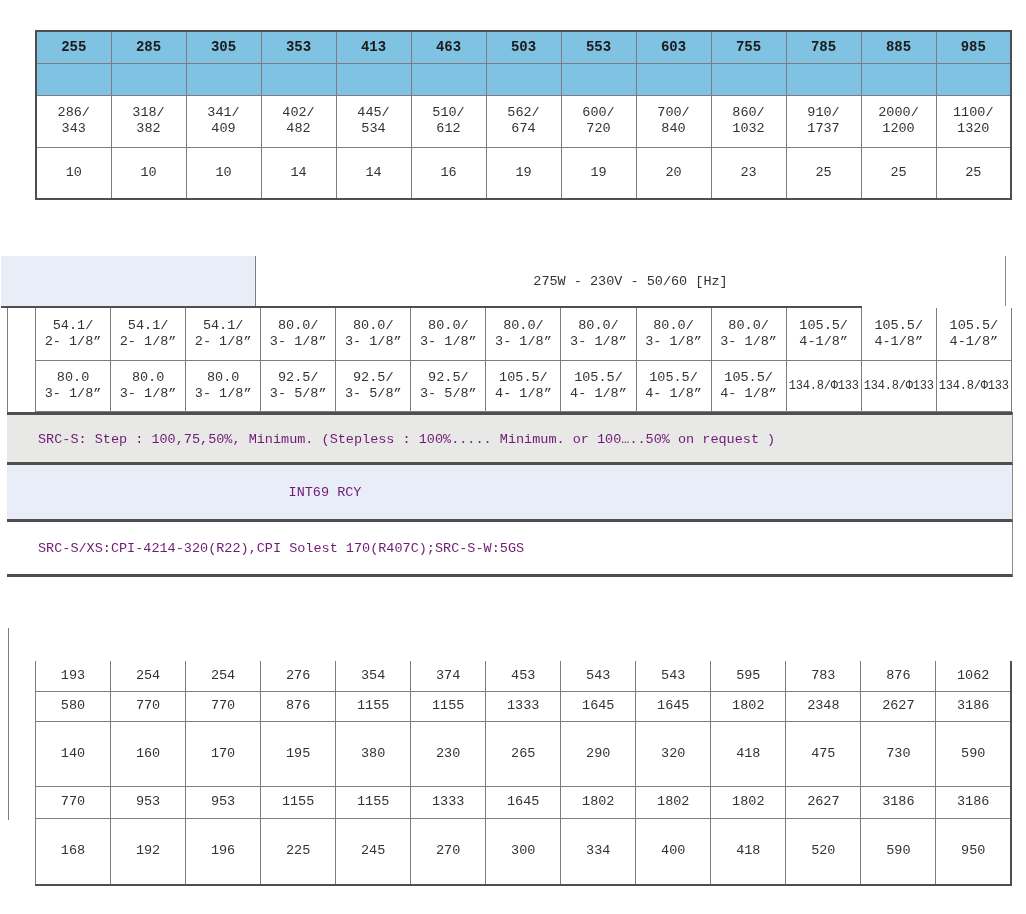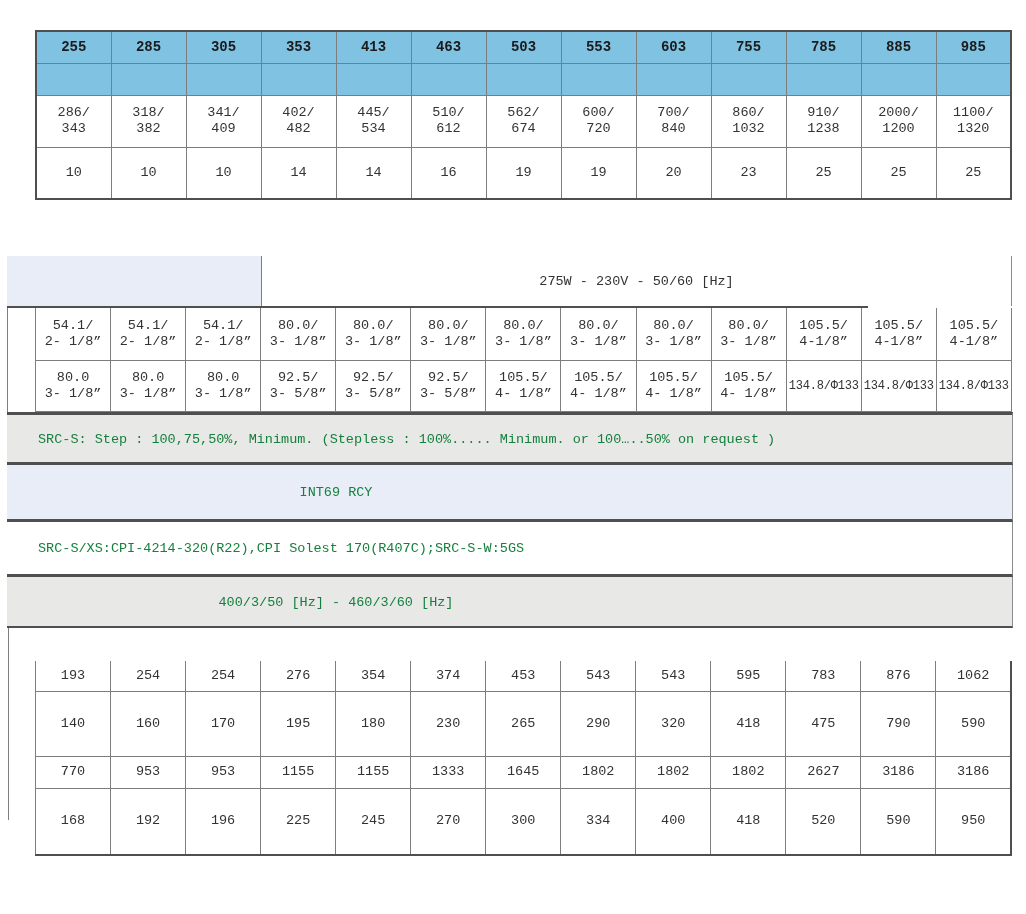--- a/index.html
+++ b/index.html
@@ -40,21 +40,21 @@
   .top-table { left: 35px; top: 30px; width: 977px; border: 2px solid var(--frame-line); }
   .top-table tr.header-row td {
     background: var(--header-blue);
     font-weight: bold;
     font-size: 14px;
     color: #1b1b1b;
   }
   
   .heater-row {
     position: absolute;
-    left: 7px; top: 256px;
+    left: 1px; top: 256px;
     width: 849px; height: 50px;
     border-bottom: 2px solid var(--frame-line);
     padding-left: 12px;
   }
   .heater-blank {
     position: absolute; left: 0; top: 0;
     width: 254px; height: 50px;
     background: var(--panel-blue);
     border-right: 1px solid var(--grid-line);
   }
@@ -70,37 +70,37 @@
   .dims-table tr:first-child td { border-top: none; }
   .dims-table td.phi { font-size: 12px; letter-spacing: -0.2px; }
   .stub-line { position: absolute; width: 1px; background: var(--grid-line); }
   .stub-dims { left: 7px; top: 308px; height: 104px; }
   .stub-bottom { left: 8px; top: 628px; height: 192px; }
   
   .band {
     position: absolute;
     left: 7px; width: 1005px;
     border-right: 1px solid #8a8a8a;
-    font-size: 13.5px; color: #15803d;
+    font-size: 13.5px; color: #701a75;
   }
   .band-gray1 { top: 412px; height: 47px; background: var(--panel-gray);
     border-top: 3px solid var(--frame-line); border-bottom: 3px solid var(--frame-line); }
   .band-blue  { top: 465px; height: 54px; background: var(--panel-blue);
     border-bottom: 3px solid var(--frame-line); }
   .band-white { top: 522px; height: 52px; background: #ffffff;
     border-bottom: 3px solid var(--frame-line); }
   .band-gray2 { top: 577px; height: 49px; background: var(--panel-gray);
     border-bottom: 2px solid var(--frame-line); }
   .band .left-text {
     position: absolute; left: 31px; top: 50%;
     transform: translateY(-50%);
     white-space: nowrap;
   }
   .band .offset-center-text {
-    position: absolute; left: 329px; top: 50%;
+    position: absolute; left: 318px; top: 50%;
     transform: translate(-50%, -50%);
     white-space: nowrap;
   }
   
   .bottom-table { left: 35px; top: 661px; width: 977px;
     border-left: 1px solid #6a6a6a;
     border-right: 2px solid var(--frame-line);
     border-bottom: 2px solid var(--frame-line); }
   .bottom-table tr:first-child td { border-top: none; }
   
@@ -160,21 +160,21 @@
 612</td>
           <td>562/
 674</td>
           <td>600/
 720</td>
           <td>700/
 840</td>
           <td>860/
 1032</td>
           <td>910/
-1238</td>
+1737</td>
           <td>2000/
 1200</td>
           <td>1100/
 1320</td>
         </tr>
       <tr class="r52">
           <td>10</td>
           <td>10</td>
           <td>10</td>
           <td>14</td>
@@ -256,56 +256,68 @@
   </table>
 
   <div class="band band-gray1">
     <span class="left-text">SRC-S: Step : 100,75,50%, Minimum. (Stepless : 100%..... Minimum. or 100…..50% on request )</span>
   </div>
   <div class="band band-blue">
     <span class="offset-center-text">INT69 RCY</span>
   </div>
   <div class="band band-white">
     <span class="left-text">SRC-S/XS:CPI-4214-320(R22),CPI Solest 170(R407C);SRC-S-W:5GS</span>
-  </div>
-  <div class="band band-gray2">
-    <span class="offset-center-text">400/3/50 [Hz] - 460/3/60 [Hz]</span>
   </div>
 
   <div class="stub-line stub-bottom"></div>
   <table class="grid bottom-table">
     <tbody>
       <tr class="r30">
           <td>193</td>
           <td>254</td>
           <td>254</td>
           <td>276</td>
           <td>354</td>
           <td>374</td>
           <td>453</td>
           <td>543</td>
           <td>543</td>
           <td>595</td>
           <td>783</td>
           <td>876</td>
           <td>1062</td>
         </tr>
+      <tr class="r30">
+          <td>580</td>
+          <td>770</td>
+          <td>770</td>
+          <td>876</td>
+          <td>1155</td>
+          <td>1155</td>
+          <td>1333</td>
+          <td>1645</td>
+          <td>1645</td>
+          <td>1802</td>
+          <td>2348</td>
+          <td>2627</td>
+          <td>3186</td>
+        </tr>
       <tr class="r65">
           <td>140</td>
           <td>160</td>
           <td>170</td>
           <td>195</td>
-          <td>180</td>
+          <td>380</td>
           <td>230</td>
           <td>265</td>
           <td>290</td>
           <td>320</td>
           <td>418</td>
           <td>475</td>
-          <td>790</td>
+          <td>730</td>
           <td>590</td>
         </tr>
       <tr class="r32">
           <td>770</td>
           <td>953</td>
           <td>953</td>
           <td>1155</td>
           <td>1155</td>
           <td>1333</td>
           <td>1645</td>

